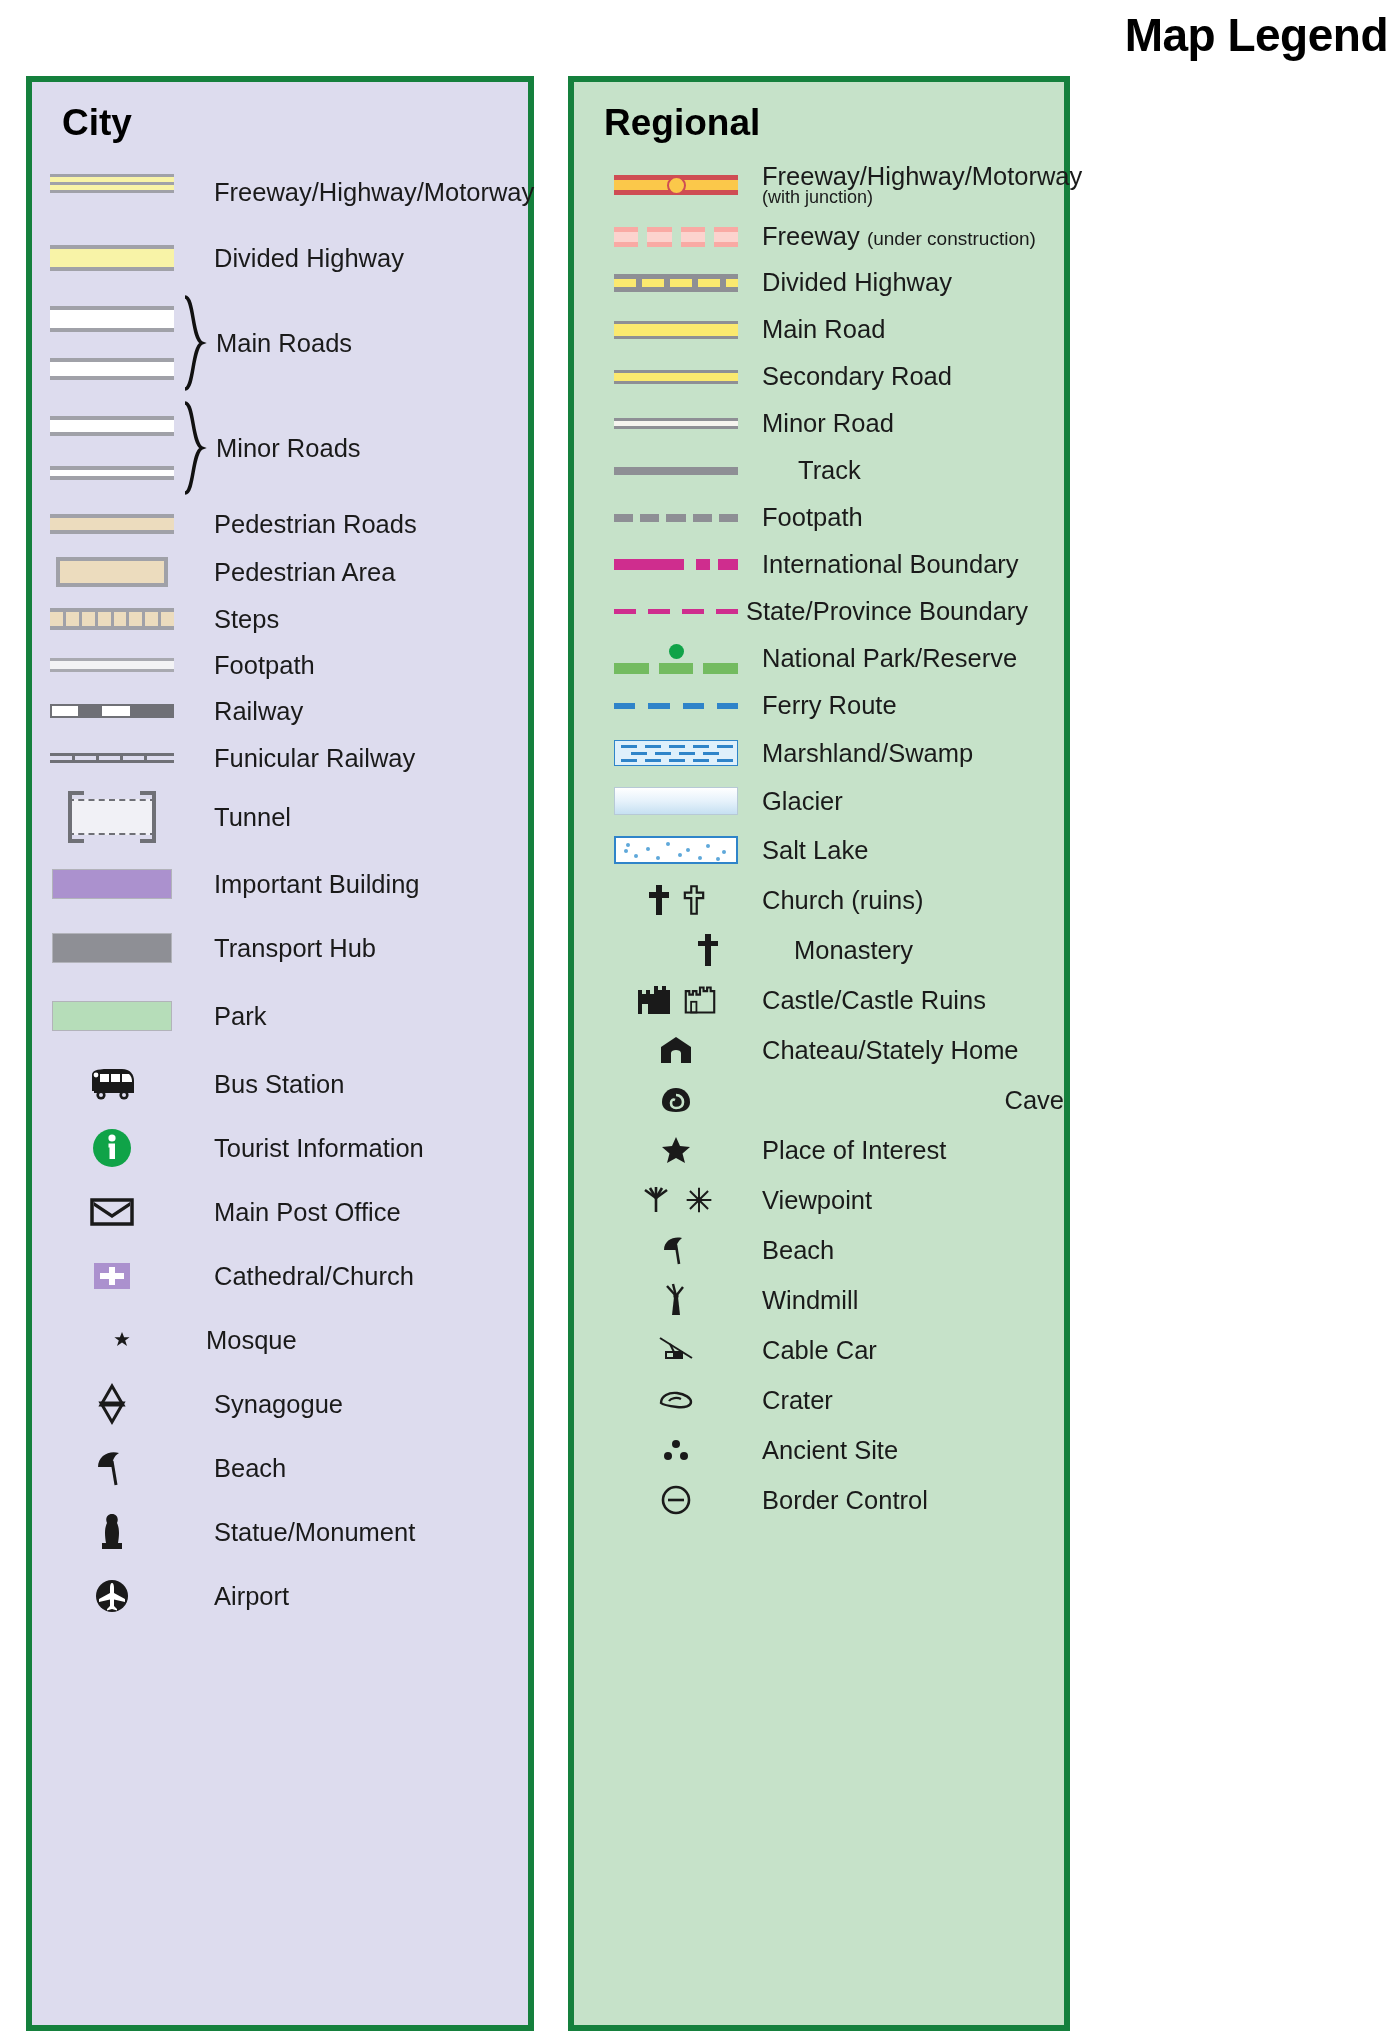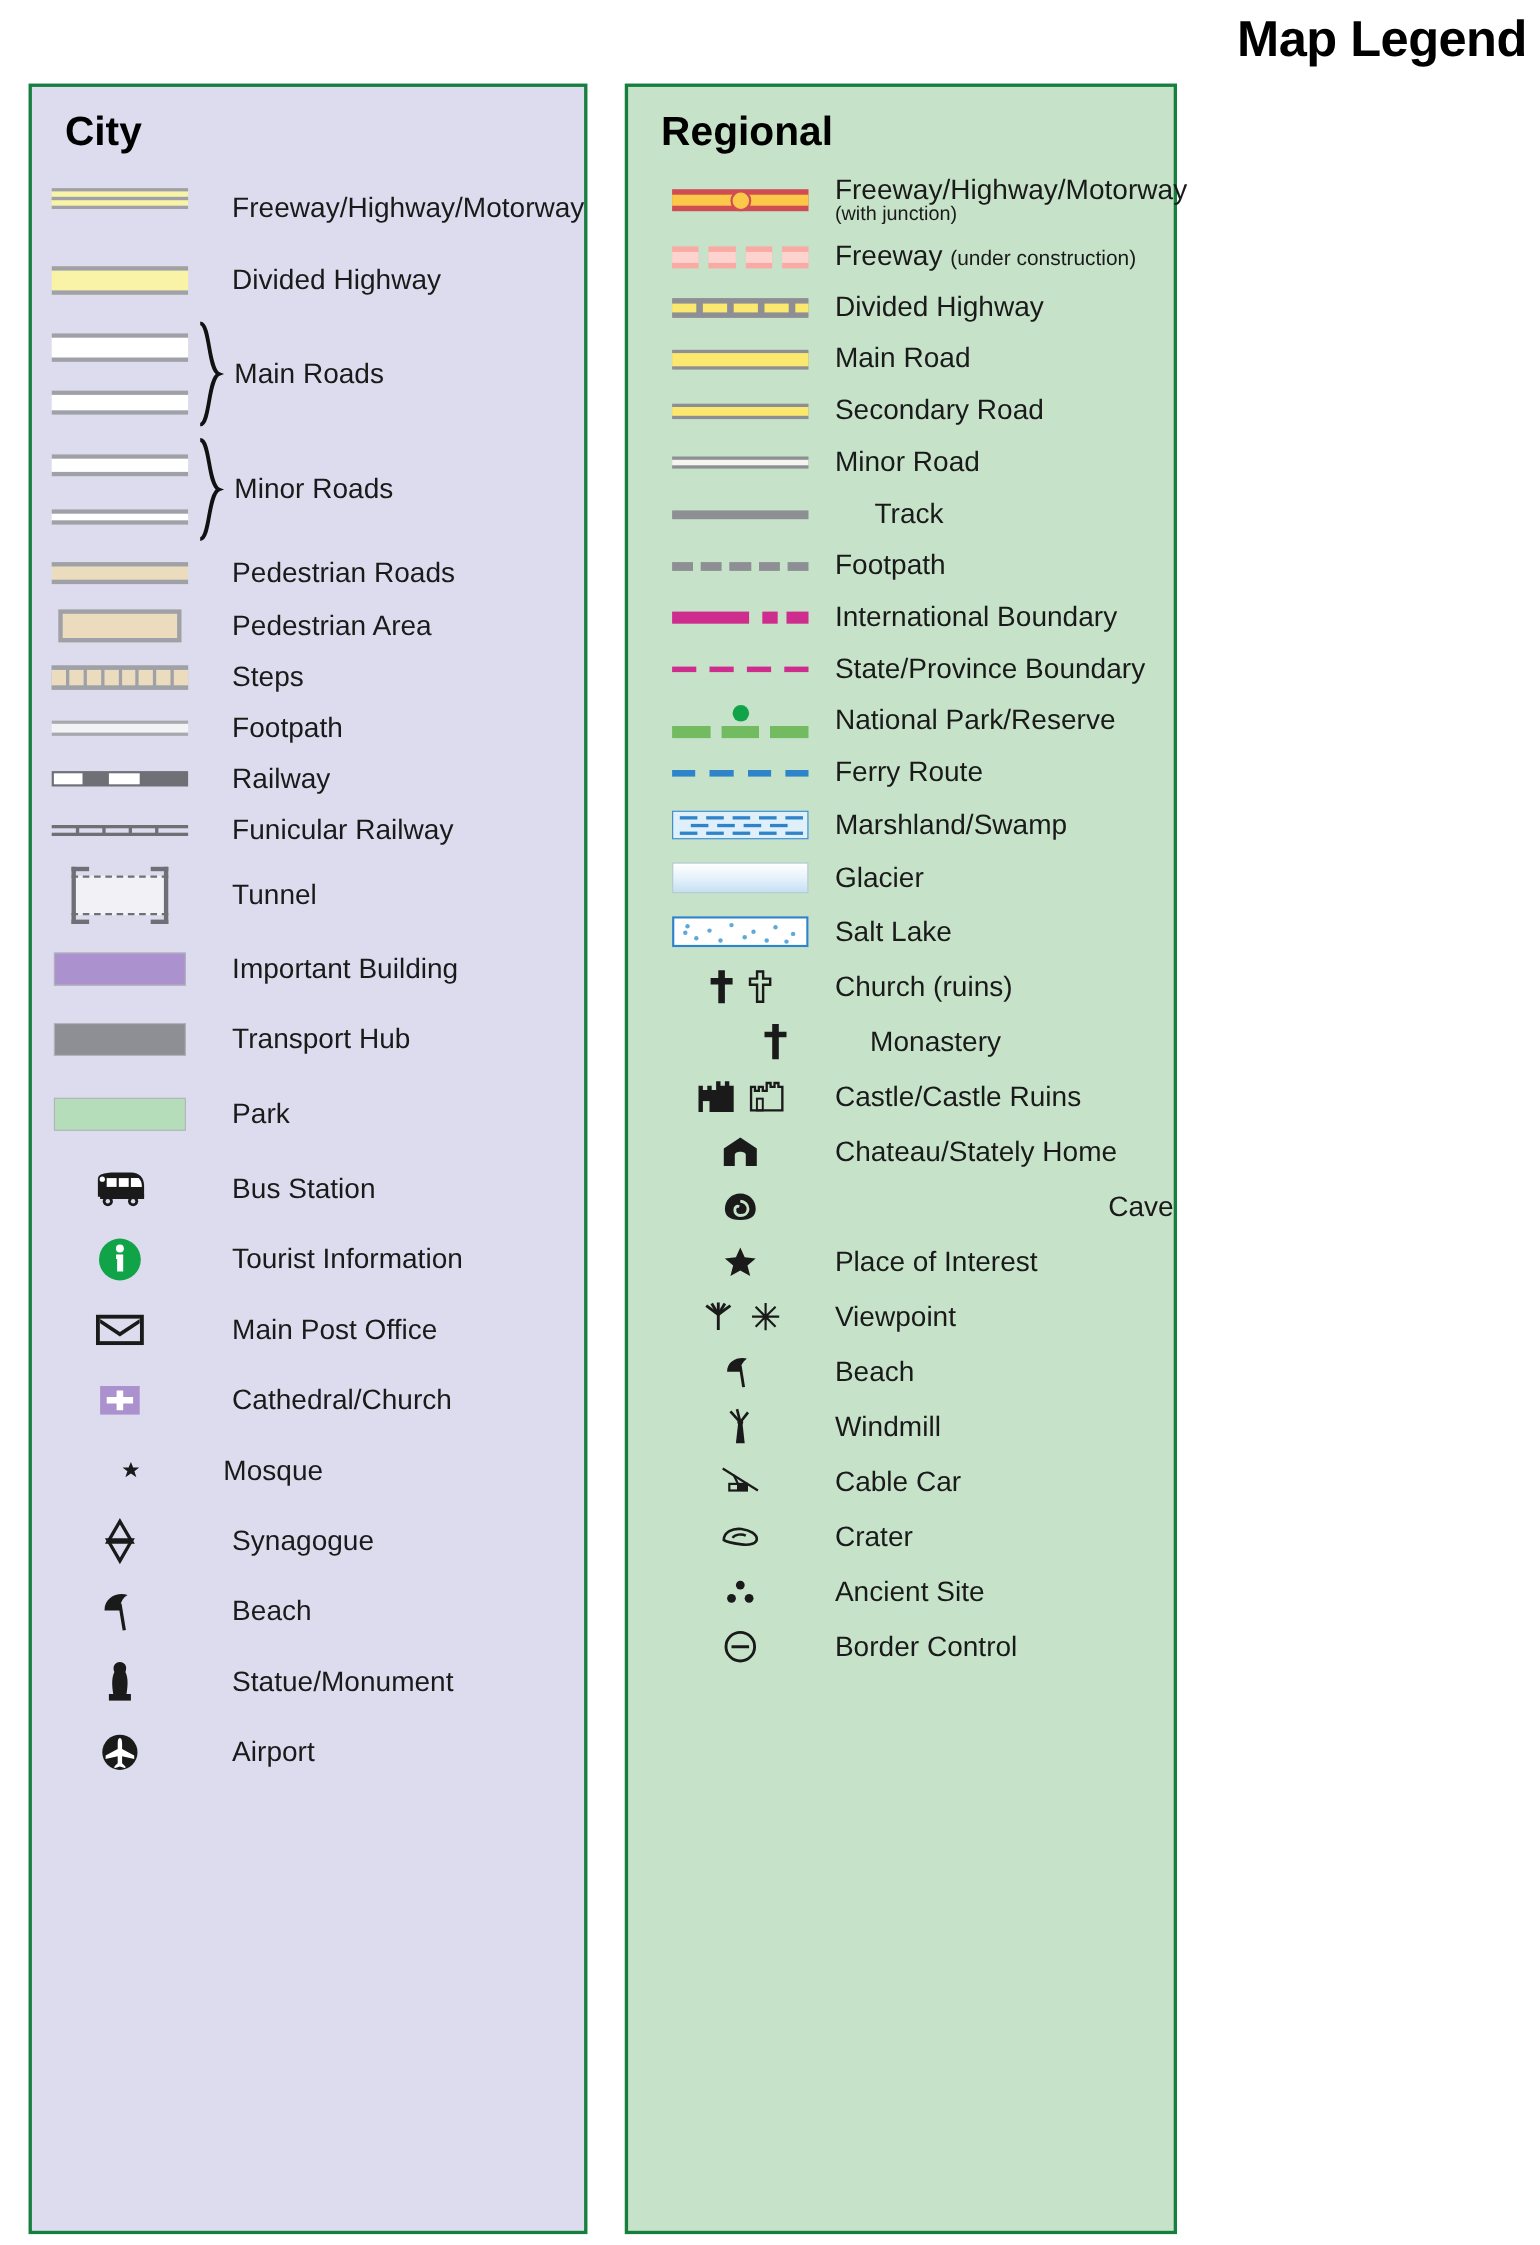--- a/index.html
+++ b/index.html
@@ -11,21 +11,21 @@
     position:relative;
     overflow:hidden;
   }
   #title {
     position:absolute; right:12px; top:8px;
     font-size:46px; font-weight:bold; color:#000;
     letter-spacing:-0.5px;
   }
   .panel {
     position:absolute;
-    border:3px solid #15803d;
+    border:6px solid #15803d;
   }
   #city-panel {
     left:26px; top:76px; width:508px; height:1955px;
     background:#dddcee;
   }
   #regional-panel {
     left:568px; top:76px; width:502px; height:1955px;
     background:#c6e2c9;
   }
   .panel-heading {
@@ -497,21 +497,21 @@
 
     <div class="row" style="height:47px;">
       <div class="sym-cell reg-sym" style="margin-left:40px;">
         <div class="state-bnd" style="width:124px;">
             <i></i>
             <i></i>
             <i></i>
             <i></i>
           </div>
       </div>
-      <div class="label" style="margin-left:24px;">State/Province Boundary</div>
+      <div class="label" style="margin-left:8px;">State/Province Boundary</div>
     </div>
 
     <div class="row" style="height:47px;">
       <div class="sym-cell reg-sym" style="margin-left:40px;">
         <div class="np" style="width:124px;">
           <div class="dashes">
               <i></i>
               <i></i>
               <i></i>
             </div>

